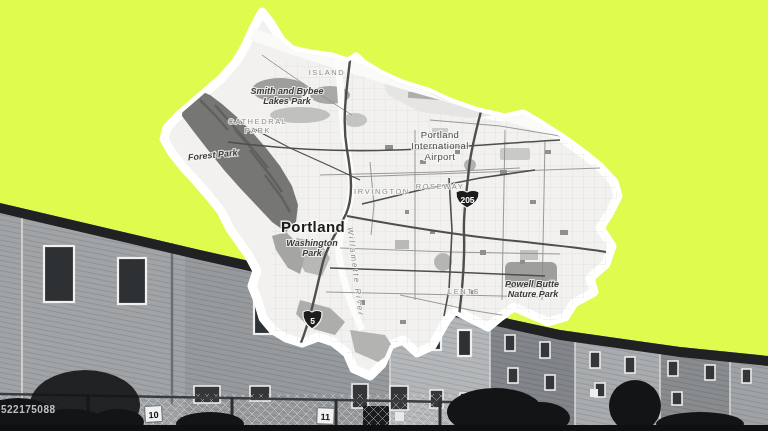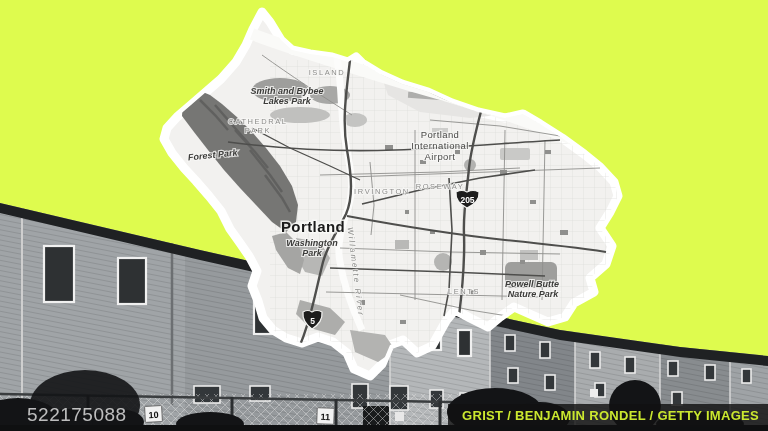--- a/index.html
+++ b/index.html
@@ -13,21 +13,21 @@
             paint-order:stroke;stroke:rgba(248,248,246,.8);stroke-width:2.2px;}
   .lbl-hood{font-size:7.5px;fill:#8d8d8b;letter-spacing:1.6px;
             paint-order:stroke;stroke:rgba(248,248,246,.8);stroke-width:2px;}
   .lbl-air{font-size:9.5px;fill:#4a4a48;letter-spacing:.4px;
            paint-order:stroke;stroke:rgba(248,248,246,.8);stroke-width:2.2px;}
   .lbl-river{font-size:8px;font-style:italic;fill:#8a8a88;letter-spacing:2px;
              paint-order:stroke;stroke:rgba(250,250,248,.7);stroke-width:1.6px;}
   .lbl-shield{font-size:8.5px;font-weight:bold;fill:#ffffff;}
   .lbl-sign{font-size:9px;font-weight:bold;fill:#101010;}
   .watermark{position:absolute;left:1px;top:404px;color:rgba(255,255,255,.72);
-             font-size:19px;font-weight:normal;letter-spacing:.5px;z-index:30;padding-left:26px;}
+             font-size:10px;font-weight:bold;letter-spacing:.5px;z-index:30;}
   .credit{position:absolute;right:0;bottom:4px;height:23px;z-index:40;
           display:flex;align-items:center;padding:0 9px 0 14px;
           background:rgba(17,17,17,.82);color:#cbe82f;font-size:13px;
           font-weight:bold;letter-spacing:.3px;white-space:nowrap;}
   text{font-family:"Liberation Sans",sans-serif;}
 </style>
 </head>
 <body>
 
 <div class="canvas">
@@ -256,15 +256,14 @@
       <text x="312" y="246" class="lbl-park">Washington</text>
       <text x="312" y="256" class="lbl-park">Park</text>
       <text x="356" y="275" class="lbl-river" transform="rotate(83 356 272)">Willamette River</text>
       <text x="464" y="294" class="lbl-hood">LENTS</text>
       <text x="532" y="287" class="lbl-park">Powell Butte</text>
       <text x="533" y="297" class="lbl-park">Nature Park</text>
     </g>
   </svg>
 
   <div class="watermark">522175088</div>
-  <div class="credit">GRIST / BENJAMIN RONDEL / GETTY IMAGES</div>
 
 </div>
 
 </body></html>

